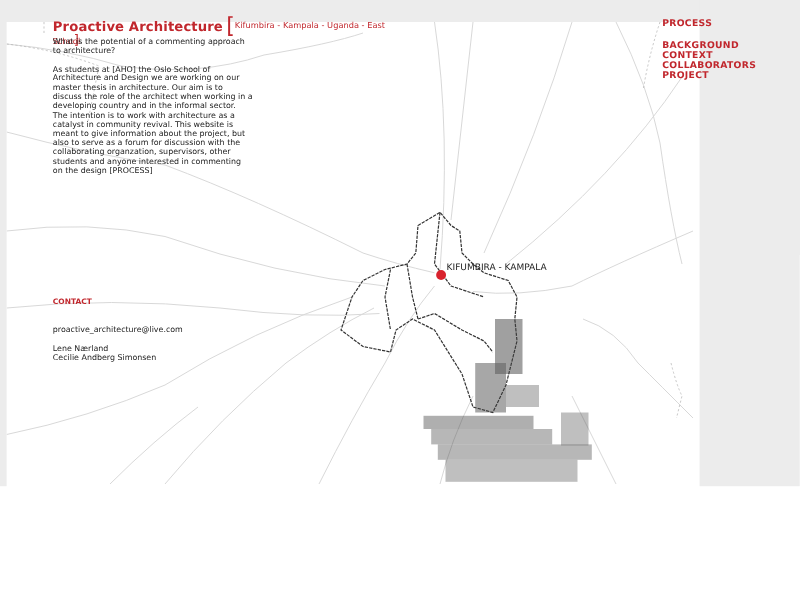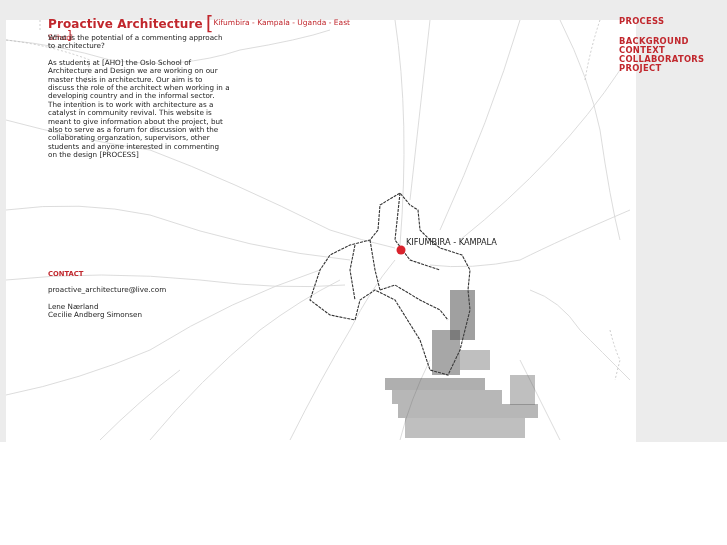--- a/index.html
+++ b/index.html
@@ -11,24 +11,24 @@
   .map { position:absolute; left:6px; top:20px; width:630px; height:422px; }
   .title { position:absolute; left:48px; top:11px; white-space:nowrap; color:#c1272d; }
   .title .main { font-family:"DejaVu Sans", sans-serif; font-weight:bold; font-size:12px; letter-spacing:0.1px; }
   .title .bracket { font-size:20px; font-weight:normal; vertical-align:-2px; margin-left:3px; }
   .title .sub { font-size:7.5px; vertical-align:3px; }
   .title .sub2 { position:absolute; left:0; top:22px; font-size:7.5px; color:#c1272d; }
   .title .bracket2 { position:absolute; left:19px; top:18px; font-size:12px; color:#c1272d; }
   .body-text { position:absolute; left:48px; top:34px; width:182px; font-size:7.2px; line-height:8.4px; color:#222; }
   .body-text p { margin:0 0 8px 0; }
   .contact { position:absolute; left:48px; top:270px; font-size:7.2px; line-height:8.4px; color:#222; }
-  .contact .head { color:#c1272d; font-weight:bold; margin-bottom:8px; font-size:6.8px; }
+  .contact .head { color:#c1272d; font-weight:bold; margin-bottom:18px; font-size:6.8px; }
   .contact .email { margin-bottom:8px; }
   .nav { position:absolute; left:602px; top:17px; font-size:8.4px; font-weight:bold; color:#c1272d; line-height:9px; letter-spacing:0.3px; }
-  .nav div { cursor:pointer;margin-left:17px; }
+  .nav div { cursor:pointer; }
   .nav .gap { height:11px; }
   .map-label { position:absolute; left:406px; top:237px; font-size:8.2px; color:#222; white-space:nowrap;text-align:right; }
 </style>
 </head>
 <body>
 
 <div class="bg-top"></div>
 <div class="bg-left"></div>
 <div class="bg-right"></div>
 

